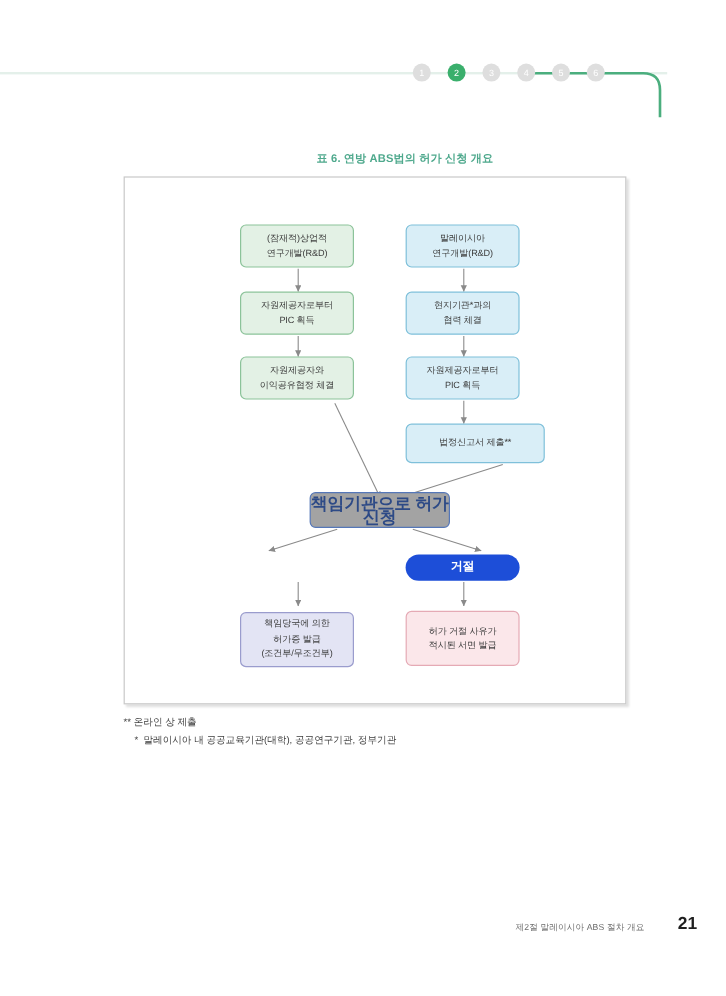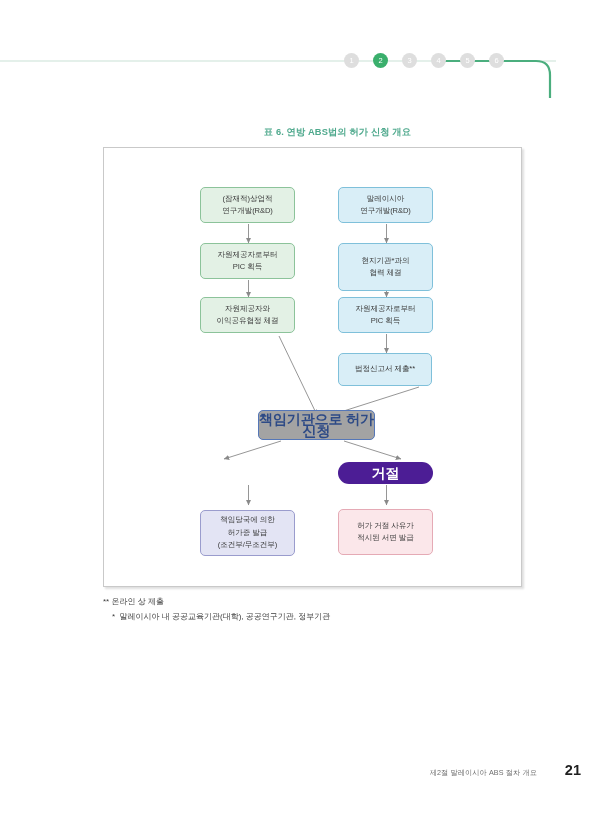--- a/index.html
+++ b/index.html
@@ -114,26 +114,26 @@
   }
   .node.purple-pill {
     background: #6d6fb5;
     border: none;
     color: #ffffff;
     border-radius: 14px;
     font-weight: bold;
     font-size: 8.1px;
   }
   .node.pink-pill {
-    background: #4c1d95;
+    background: #1d4ed8;
     border: none;
     color: #ffffff;
     border-radius: 14px;
     font-weight: bold;
-    font-size: 14px;
+    font-size: 10px;
   }
   .node.lavender {
     background: #e3e4f4;
     border: 1px solid #9a9ccd;
     color: #3b3b3b;
   }
   .node.pinkbox {
     background: #fbe7ea;
     border: 1px solid #e5aab5;
     color: #3b3b3b;
@@ -236,42 +236,42 @@
     </span>
   </div>
 
   <div class="node green" style="left:96px;top:95px;width:95px;height:36px;">
     <span class="lines">
       <span class="l">자원제공자로부터</span>
       <span class="l">PIC 획득</span>
     </span>
   </div>
 
-  <div class="node blue" style="left:234px;top:95px;width:95px;height:48px;">
+  <div class="node blue" style="left:234px;top:95px;width:95px;height:36px;">
     <span class="lines">
       <span class="l">현지기관*과의</span>
       <span class="l">협력 체결</span>
     </span>
   </div>
 
   <div class="node green" style="left:96px;top:149px;width:95px;height:36px;justify-content:center;">
     <span class="lines">
       <span class="l">자원제공자와</span>
       <span class="l">이익공유협정 체결</span>
     </span>
   </div>
 
   <div class="node blue" style="left:234px;top:149px;width:95px;height:36px;">
     <span class="lines">
       <span class="l">자원제공자로부터</span>
       <span class="l">PIC 획득</span>
     </span>
   </div>
 
-  <div class="node blue" style="left:234px;top:205px;width:94px;height:33px;">
+  <div class="node blue" style="left:234px;top:205px;width:116px;height:33px;">
     <span class="lines">
       <span class="l">법정신고서 제출**</span>
     </span>
   </div>
 
   <div class="node center" style="left:154px;top:262px;width:117px;height:30px;">
     <span class="lines">
       <span class="l">책임기관으로 허가 신청</span>
     </span>
   </div>

